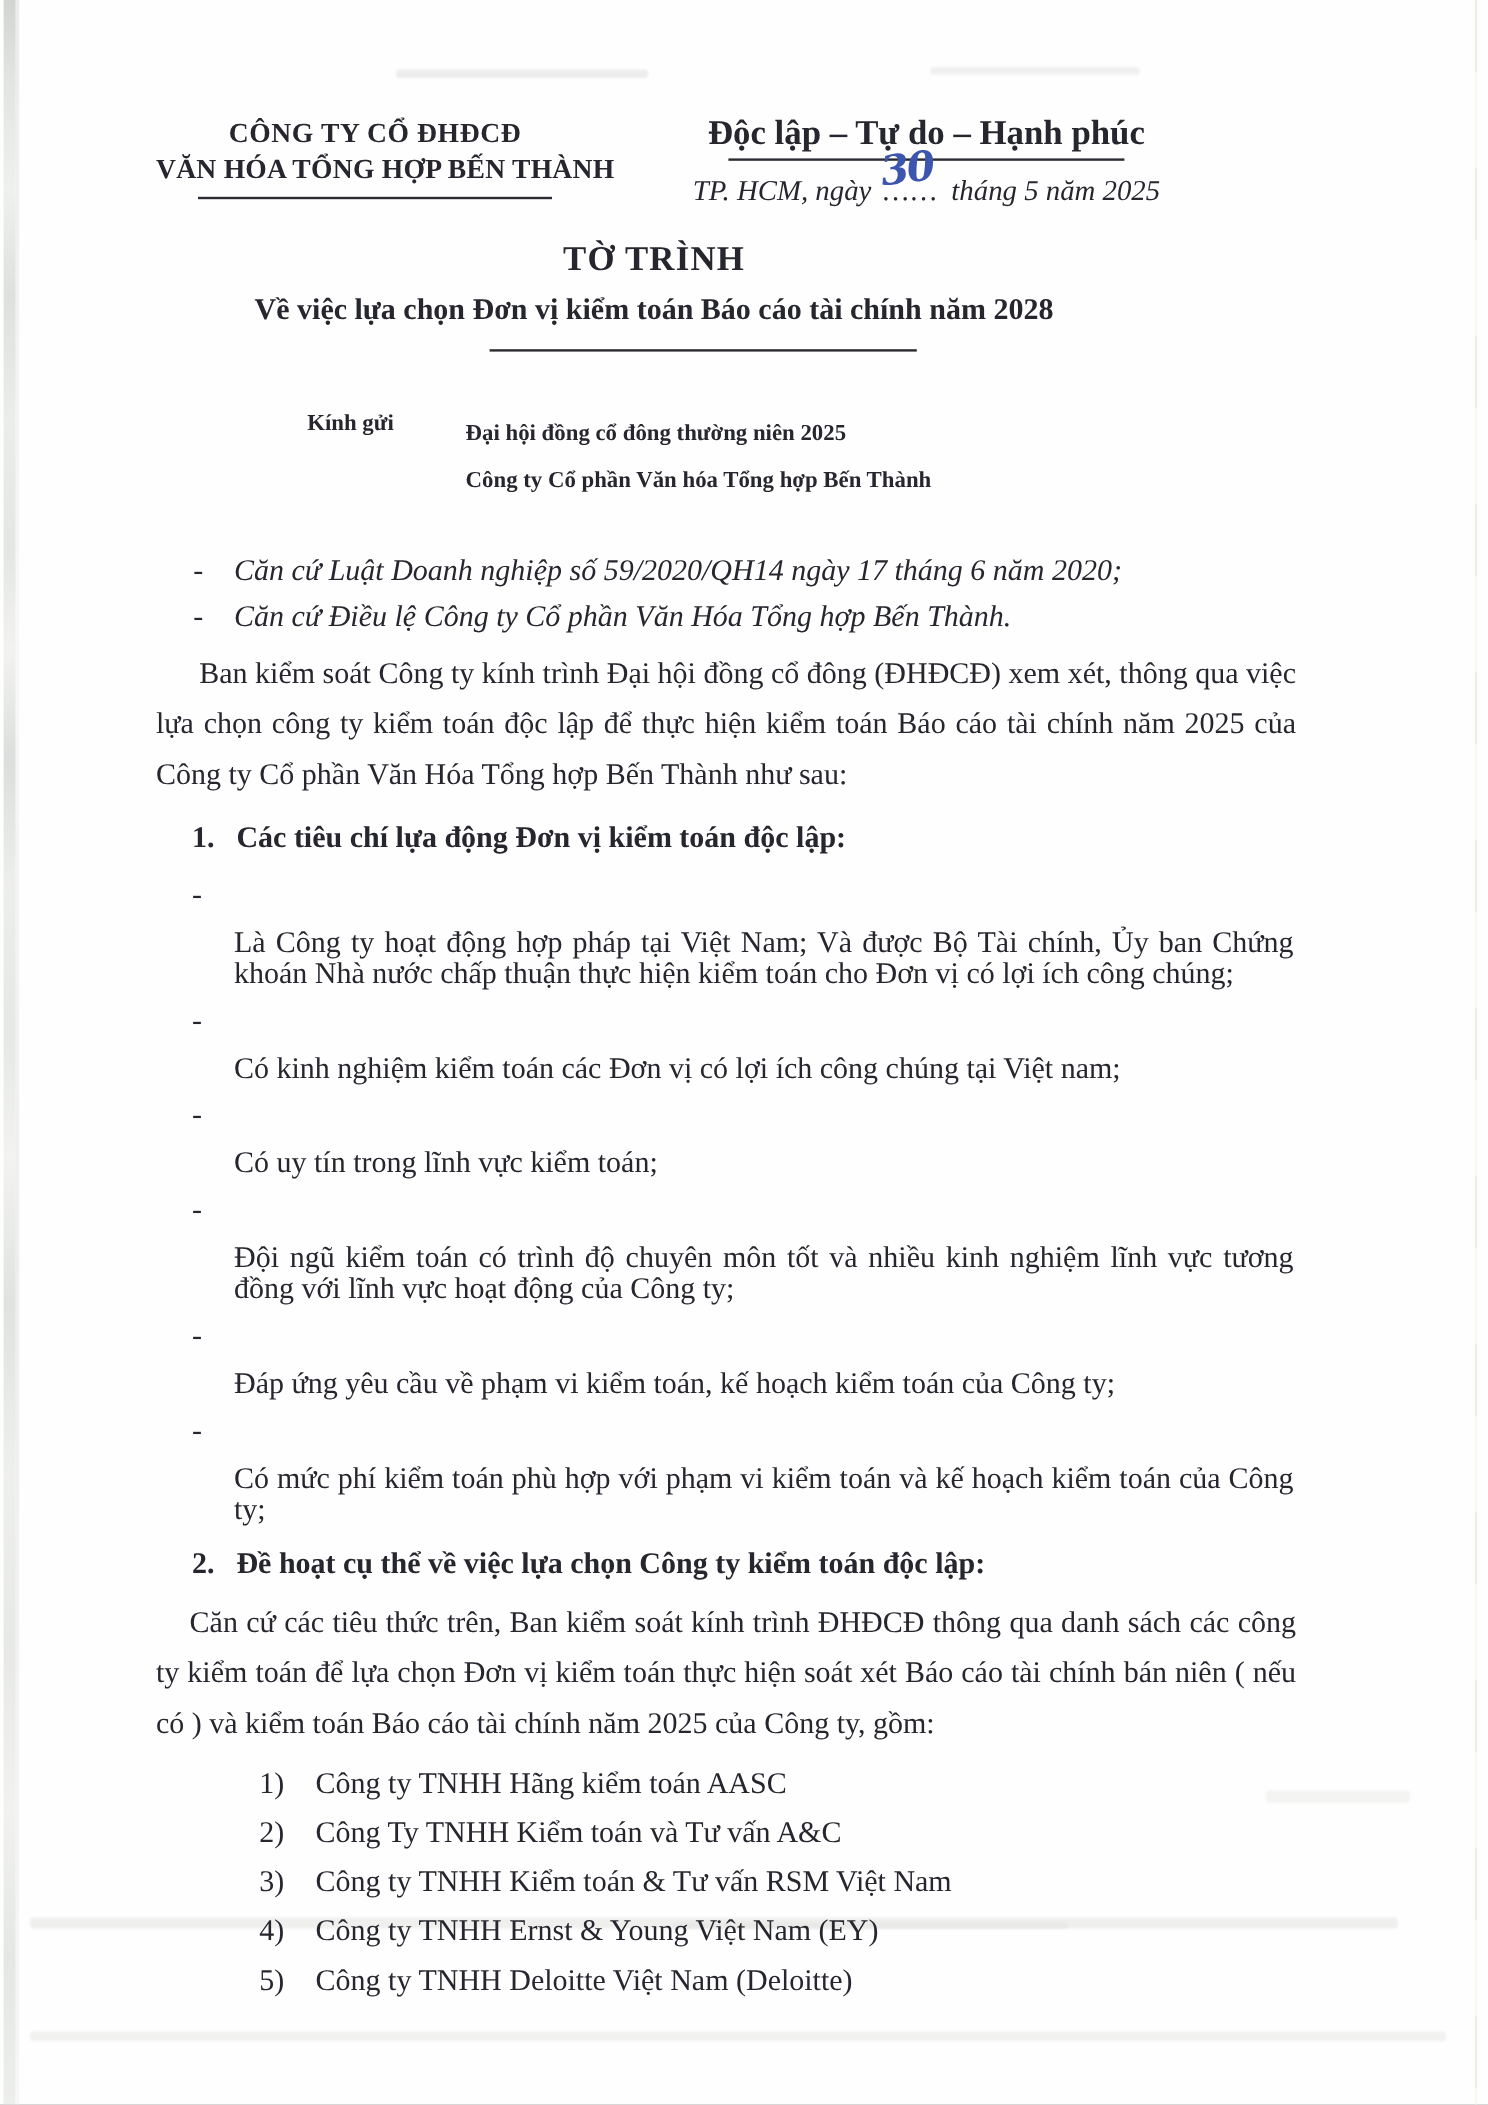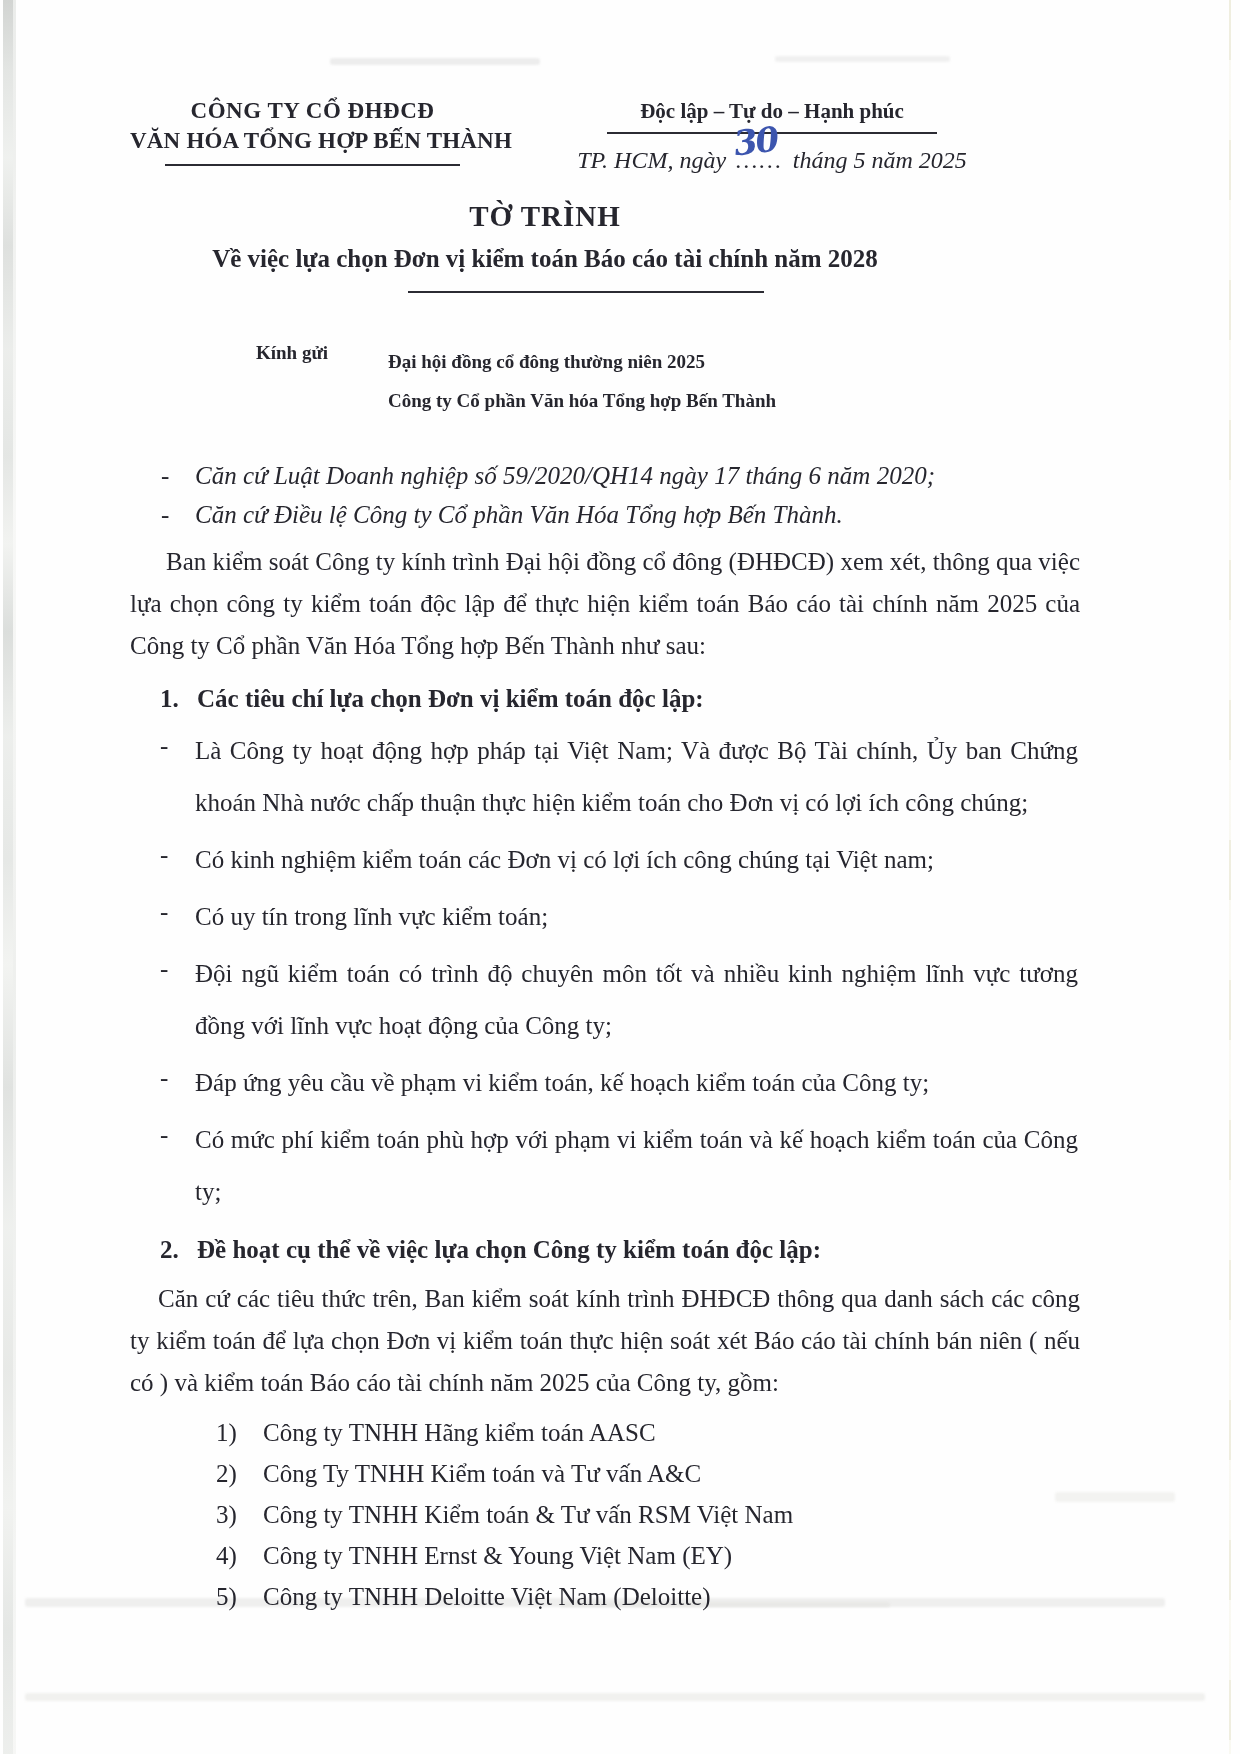--- a/index.html
+++ b/index.html
@@ -41,21 +41,21 @@
 
   
   .content{position:absolute;left:130px;top:0;width:950px;}
   .header{display:flex;margin-top:96px;}
   .header-left{width:365px;text-align:center;font-weight:bold;}
   .header-left .l1{font-size:23px;letter-spacing:.5px;line-height:30px;}
   .header-left .l2{font-size:23px;letter-spacing:.2px;line-height:30px;white-space:nowrap;}
   .rule-left{width:295px;height:2px;background:#2b2b33;margin:8px auto 0;}
   .header-right{margin-left:auto;margin-right:72px;width:472px;text-align:center;font-weight:bold;}
   .header-right .l1{font-size:22px;letter-spacing:-.2px;line-height:28px;white-space:nowrap;}
-  .header-right .l2{font-size:21px;line-height:31px;}
+  .header-right .l2{font-size:29px;line-height:31px;}
   .rule-right{width:330px;height:2px;background:#2b2b33;margin:5px auto 0;}
   .date-line{margin-top:13px;font-style:italic;font-weight:normal;font-size:24px;white-space:nowrap;}
   .date-dots{position:relative;display:inline-block;padding:0 4px;letter-spacing:2px;}
   .handwritten-day{
     position:absolute;left:2px;top:-26px;
     color:#3c55ae;font-size:34px;font-weight:bold;font-style:italic;
     transform:rotate(-7deg);letter-spacing:-2px;
     font-family:"DejaVu Serif",serif;
   }
   .heading-wrap{width:830px;margin-top:26px;text-align:center;}
@@ -74,21 +74,21 @@
 
   .para{font-size:25px;line-height:42px;text-align:justify;}
   .intro{margin-top:12px;text-indent:36px;}
 
   .sec-head{display:flex;font-weight:bold;font-size:25px;margin-top:12px;margin-left:30px;line-height:40px;}
   .sec-num{width:37px;flex:none;}
 
   .bullets{margin-top:6px;}
   .bullet-row{display:flex;margin-bottom:5px;}
   .bullet-dash{width:35px;padding-left:30px;flex:none;font-size:25px;line-height:42px;}
-  .bullet-text{flex:1;font-size:25px;line-height:52px;text-align:justify;padding-right:2px;}
+  .bullet-text{flex:1;font-size:25px;line-height:26px;text-align:justify;padding-right:2px;margin-top:48px;}
 
   .para2{margin-top:8px;text-indent:28px;}
 
   .companies{margin-top:8px;margin-left:86px;}
   .company-row{display:flex;line-height:41px;font-size:25px;}
   .company-num{width:47px;flex:none;}
 </style>
 </head>
 <body>
 
@@ -148,21 +148,21 @@
       <div class="legal-row">
         <div class="legal-dash"><span>-</span></div>
         <div>Căn cứ Điều lệ Công ty Cổ phần Văn Hóa Tổng hợp Bến Thành.</div>
       </div>
     </div>
 
     <div class="para intro">Ban kiểm soát Công ty kính trình Đại hội đồng cổ đông (ĐHĐCĐ) xem xét, thông qua việc lựa chọn công ty kiểm toán độc lập để thực hiện kiểm toán Báo cáo tài chính năm 2025 của Công ty Cổ phần Văn Hóa Tổng hợp Bến Thành như sau:</div>
 
     <div class="sec-head">
       <div class="sec-num">1.</div>
-      <div>Các tiêu chí lựa chọn Đơn vị kiểm toán độc lập:</div>
+      <div>Các tiêu chí lựa động Đơn vị kiểm toán độc lập:</div>
     </div>
 
     <div class="bullets">
       <div class="bullet-row">
         <div class="bullet-dash">-</div>
         <div class="bullet-text">Là Công ty hoạt động hợp pháp tại Việt Nam; Và được Bộ Tài chính, Ủy ban Chứng khoán Nhà nước chấp thuận thực hiện kiểm toán cho Đơn vị có lợi ích công chúng;</div>
       </div>
       <div class="bullet-row">
         <div class="bullet-dash">-</div>
         <div class="bullet-text">Có kinh nghiệm kiểm toán các Đơn vị có lợi ích công chúng tại Việt nam;</div>

